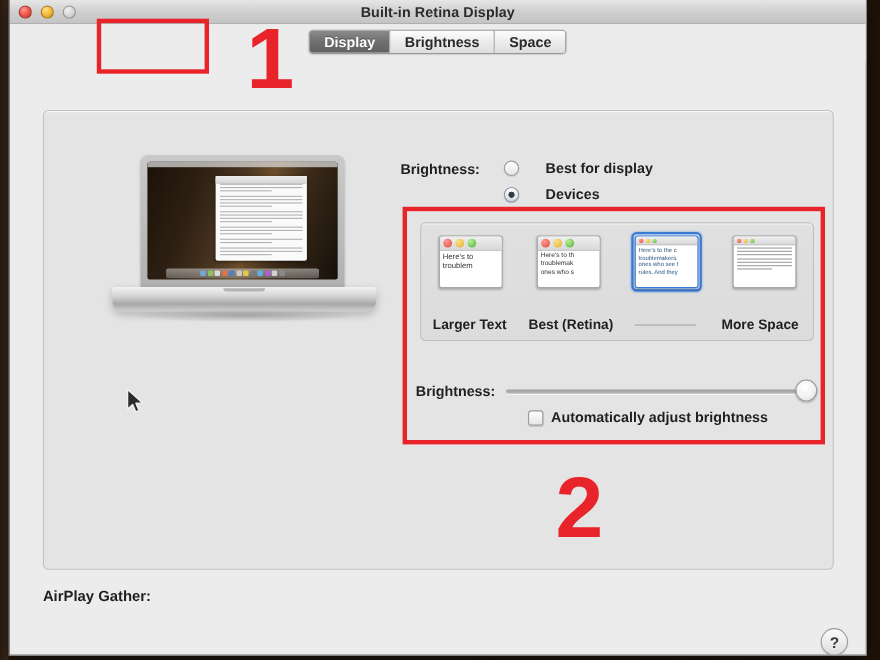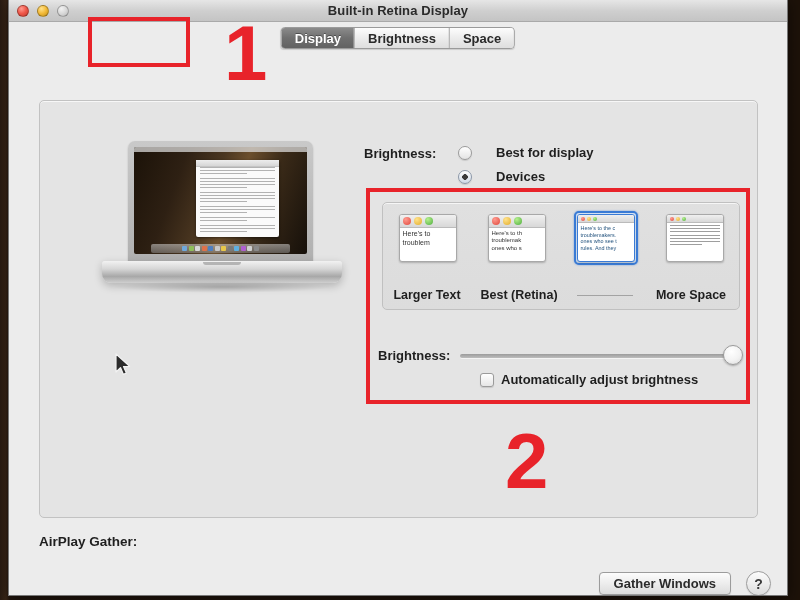--- a/index.html
+++ b/index.html
@@ -539,21 +539,20 @@
       </div>
 
       <svg class="cursor" width="18" height="24" viewBox="0 0 18 24">
         <path d="M2 1 L2 19 L6.5 14.6 L9.4 21.4 L12.4 20.1 L9.5 13.6 L15.6 13.3 Z" fill="#2b2b2b" stroke="#f2f2f2" stroke-width="1.2" stroke-linejoin="round"></path>
       </svg>
     </div>
 
     <div class="airplay-label">AirPlay Gather:</div>
 
 
-    <div class="gather">Gather Windows</div>
     <div class="helpbtn">?</div>
   </div>
 
   <div class="annot-box" id="annot-box-1"></div>
   <div class="annot-num" id="annot-num-1">1</div>
   <div class="annot-box" id="annot-box-2"></div>
   <div class="annot-num" id="annot-num-2">2</div>
 </div>
 
 </body></html>

